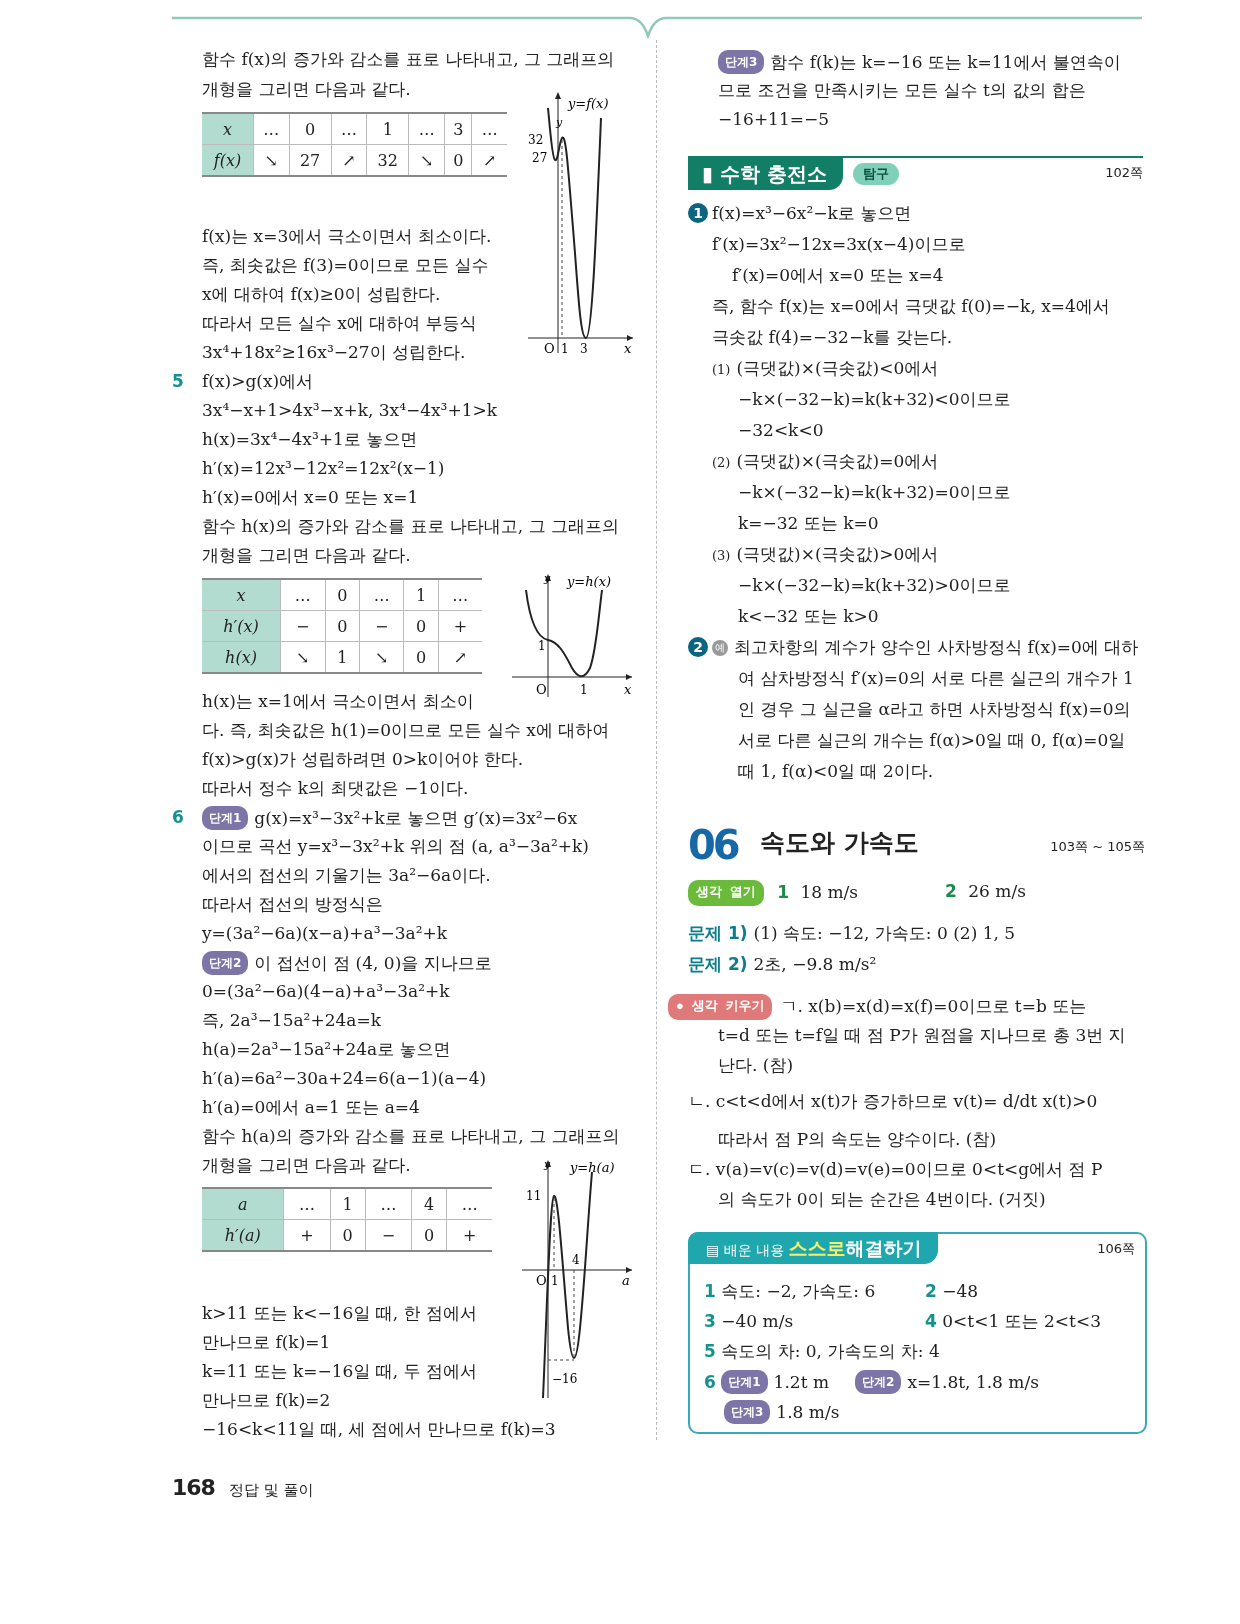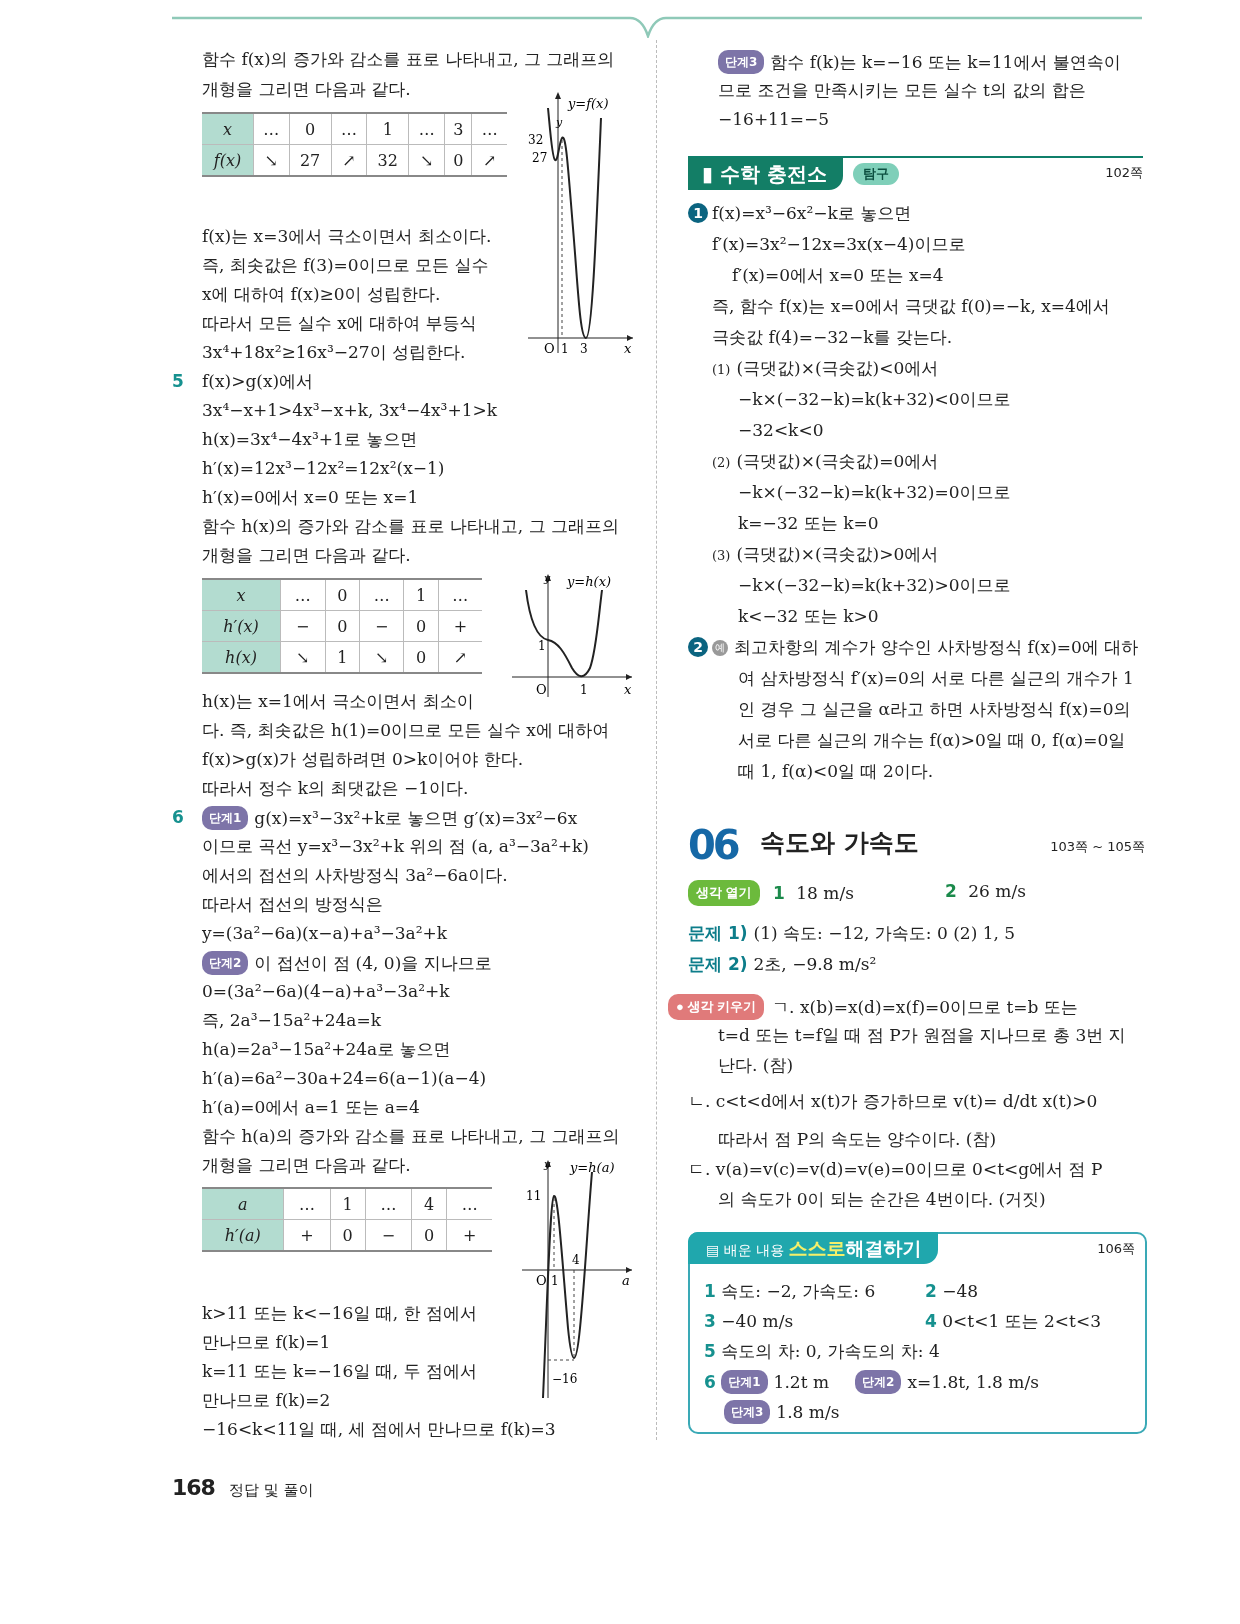--- a/index.html
+++ b/index.html
@@ -31,21 +31,21 @@
           font-size:20px;line-height:32px;padding-left:14px;box-sizing:border-box;}
   .tam{position:absolute;left:165px;top:5px;background:#7fcfb9;color:#0c4f40;border-radius:11px;
        font-size:13px;font-weight:bold;padding:2px 10px;font-family:"DejaVu Sans","Liberation Sans",sans-serif;}
   .pg{position:absolute;right:0;top:6px;font-size:13px;font-family:"DejaVu Sans","Liberation Sans",sans-serif;}
   .chap-num{position:absolute;left:688px;top:822px;font-family:"DejaVu Sans","Liberation Sans",sans-serif;
             font-size:40px;font-weight:bold;color:#1668a6;letter-spacing:-3px;}
   .chap-title{position:absolute;left:760px;top:826px;font-family:"DejaVu Sans","Liberation Sans",sans-serif;
             font-size:25px;font-weight:bold;color:#222;}
   .chap-pg{position:absolute;right:95px;top:838px;font-size:13px;font-family:"DejaVu Sans","Liberation Sans",sans-serif;}
   .tag{display:inline-block;border-radius:10px;color:#fff;font-size:13px;font-weight:bold;padding:2px 8px;
-       font-family:Liberation Sans, sans-serif;margin-right:8px;vertical-align:2px;}
+       font-family:Liberation Mono, monospace;margin-right:8px;vertical-align:2px;}
   .munje{color:#0d7d8a;font-weight:bold;font-family:"DejaVu Sans","Liberation Sans",sans-serif;margin-right:6px;}
   .box{position:absolute;left:688px;top:1232px;width:455px;height:198px;border:2px solid #3aa9b6;border-radius:10px;}
   .boxtab{position:absolute;left:-2px;top:-2px;width:250px;height:32px;background:#20a7ad;color:#fff;
           border-radius:10px 0 14px 0;font-family:"DejaVu Sans","Liberation Sans",sans-serif;font-size:14px;
           line-height:32px;padding-left:18px;box-sizing:border-box;}
   .boxtab b{color:#f4f06a;font-size:19px;}
   .boxtab b.w{color:#fff;}
   .footer{position:absolute;left:172px;top:1475px;font-family:"DejaVu Sans","Liberation Sans",sans-serif;}
   .footer .n{font-size:22px;font-weight:bold;letter-spacing:-1px;}
   .footer .t{font-size:15px;margin-left:14px;}
@@ -163,21 +163,21 @@
 </svg>
 
 <div class="line" style="left:202px;top:690px;">h(x)는 x=1에서 극소이면서 최소이</div>
 <div class="line" style="left:202px;top:719px;">다. 즉, 최솟값은 h(1)=0이므로 모든 실수 x에 대하여</div>
 <div class="line" style="left:202px;top:748px;">f(x)&gt;g(x)가 성립하려면 0&gt;k이어야 한다.</div>
 <div class="line" style="left:202px;top:777px;">따라서 정수 k의 최댓값은 −1이다.</div>
 
 <div class="line num" style="left:172px;top:806px;">6</div>
 <div class="line" style="left:202px;top:806px;"><span class="badge">단계1</span><span>g(x)=x³−3x²+k로 놓으면 g′(x)=3x²−6x</span></div>
 <div class="line" style="left:202px;top:835px;">이므로 곡선 y=x³−3x²+k 위의 점 (a, a³−3a²+k)</div>
-<div class="line" style="left:202px;top:864px;">에서의 접선의 사차방정식 3a²−6a이다.</div>
+<div class="line" style="left:202px;top:864px;">에서의 접선의 기울기는 3a²−6a이다.</div>
 <div class="line" style="left:202px;top:893px;">따라서 접선의 방정식은</div>
 <div class="line" style="left:202px;top:922px;">y=(3a²−6a)(x−a)+a³−3a²+k</div>
 <div class="line" style="left:202px;top:951px;"><span class="badge">단계2</span><span>이 접선이 점 (4, 0)을 지나므로</span></div>
 <div class="line" style="left:202px;top:980px;">0=(3a²−6a)(4−a)+a³−3a²+k</div>
 <div class="line" style="left:202px;top:1009px;">즉, 2a³−15a²+24a=k</div>
 <div class="line" style="left:202px;top:1038px;">h(a)=2a³−15a²+24a로 놓으면</div>
 <div class="line" style="left:202px;top:1067px;">h′(a)=6a²−30a+24=6(a−1)(a−4)</div>
 <div class="line" style="left:202px;top:1096px;">h′(a)=0에서 a=1 또는 a=4</div>
 <div class="line" style="left:202px;top:1125px;">함수 h(a)의 증가와 감소를 표로 나타내고, 그 그래프의</div>
 <div class="line" style="left:202px;top:1154px;">개형을 그리면 다음과 같다.</div>

